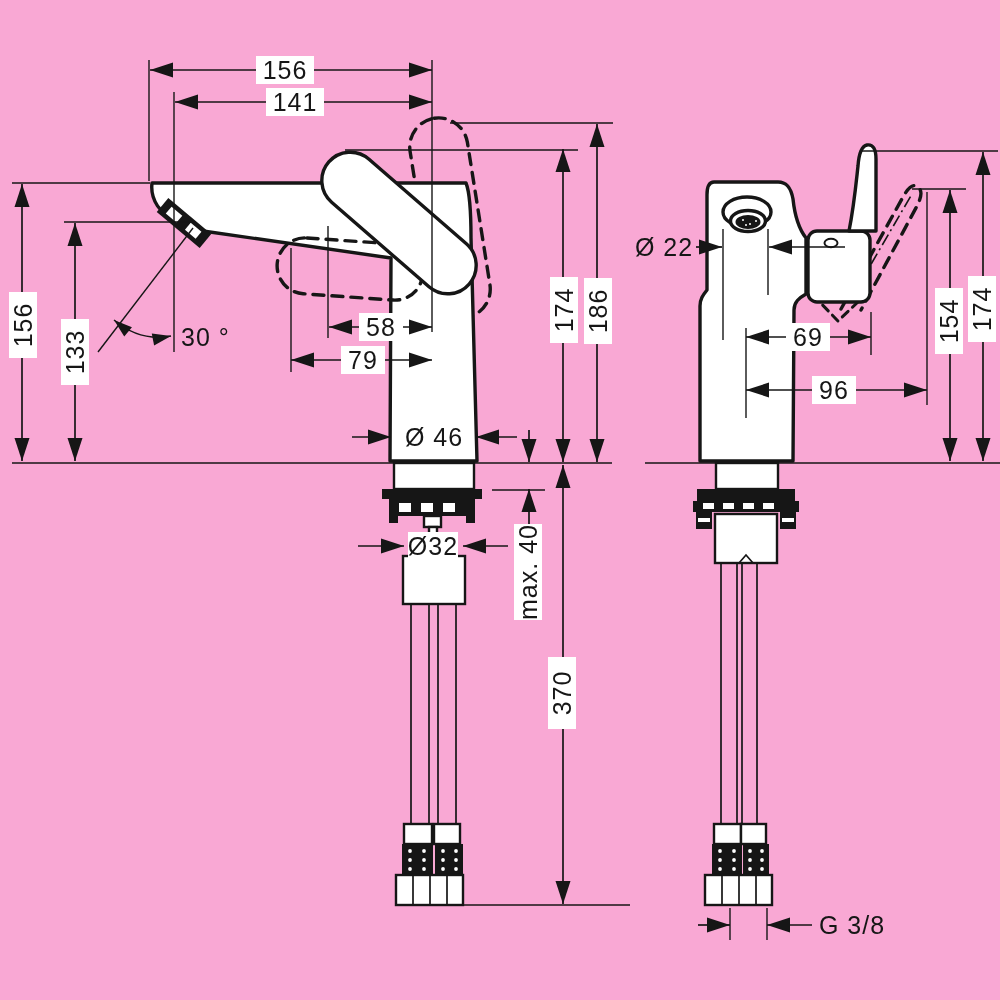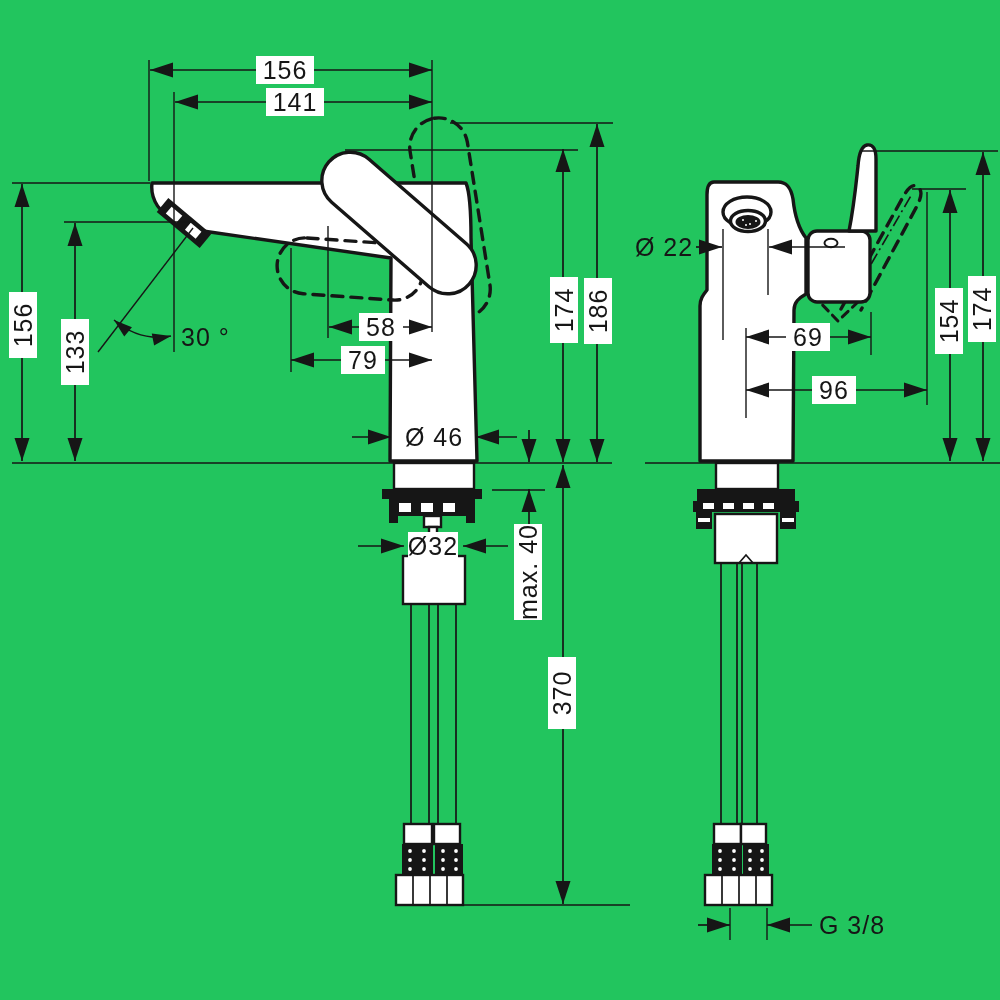--- a/index.html
+++ b/index.html
@@ -1,16 +1,16 @@
 <!DOCTYPE html>
 <html><head>
 <meta charset="utf-8">
 <style>
   html,body{margin:0;padding:0;background:#ffffff;}
-  .stage{position:relative;width:1000px;height:1000px;background:#22c55e;overflow:hidden;}
+  .stage{position:relative;width:1000px;height:1000px;background:#f9a8d4;overflow:hidden;}
   svg{position:absolute;left:0;top:0;}
   .solid{fill:#ffffff;stroke:#161616;stroke-width:3.4;stroke-linejoin:round;stroke-linecap:round;}
   .dash{fill:none;stroke:#161616;stroke-width:3.4;stroke-dasharray:11 8;stroke-linecap:round;stroke-linejoin:round;}
   .dash2{fill:none;stroke:#161616;stroke-width:3;stroke-dasharray:8 6;stroke-linecap:round;}
   .dashdot{fill:none;stroke:#161616;stroke-width:1.6;stroke-dasharray:12 4 2 4;}
   .dim{stroke:#161616;stroke-width:1.7;fill:none;}
   .ext{stroke:#161616;stroke-width:1.4;fill:none;}
   .med{stroke:#161616;stroke-width:2.4;fill:#ffffff;}
   .blk{fill:#161616;stroke:none;}
   .wht{fill:#ffffff;stroke:none;}

